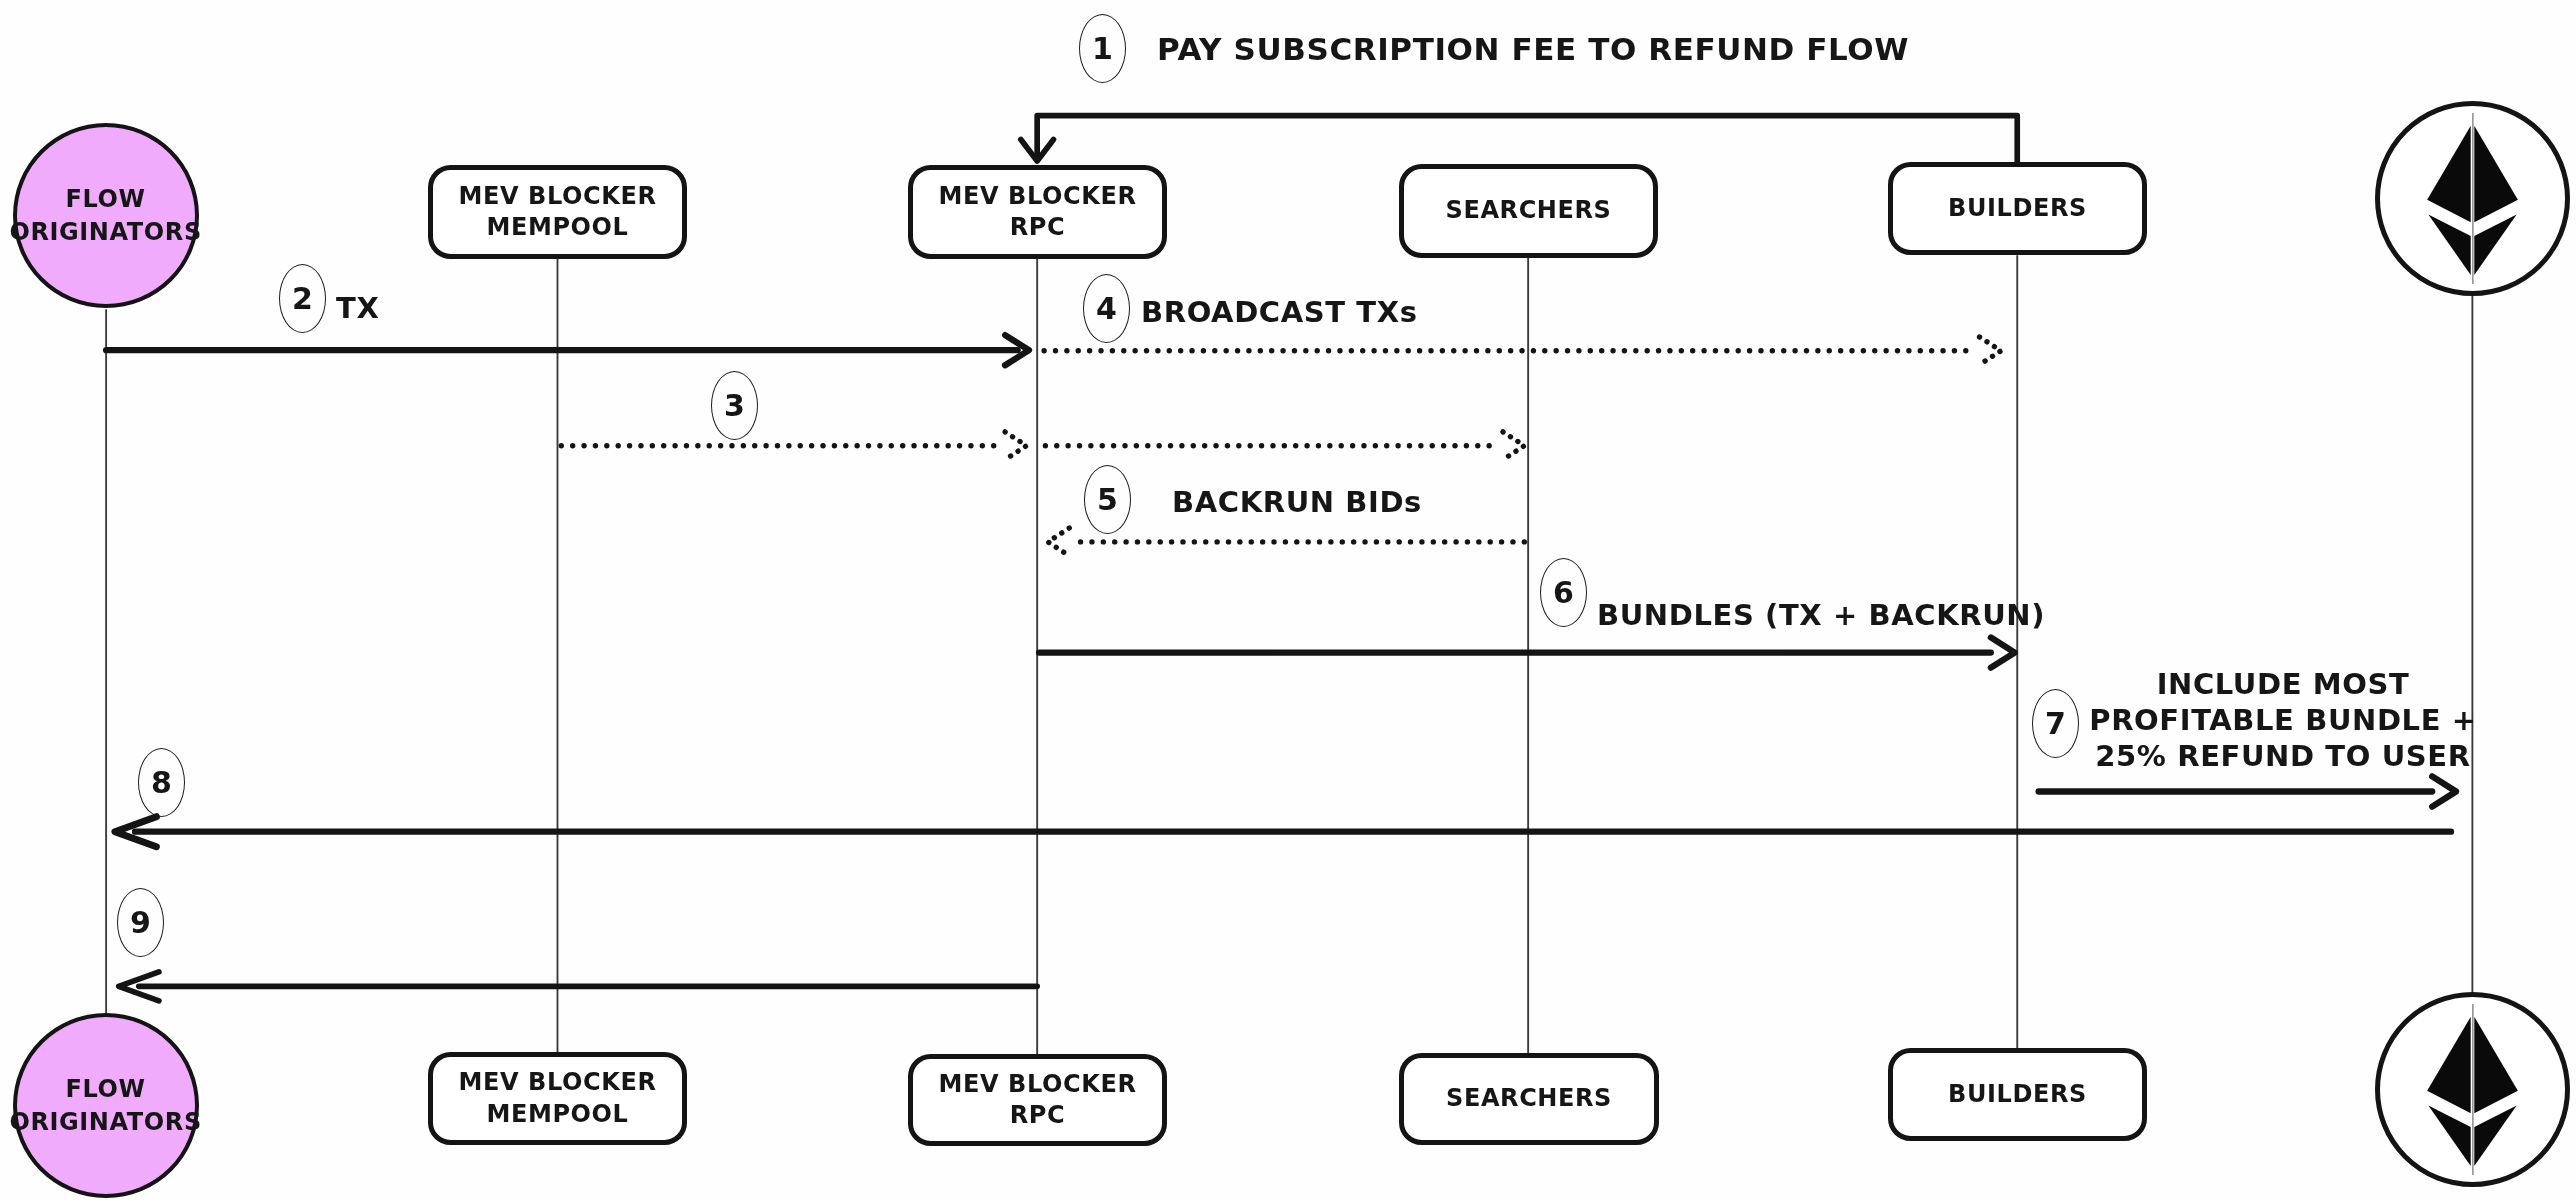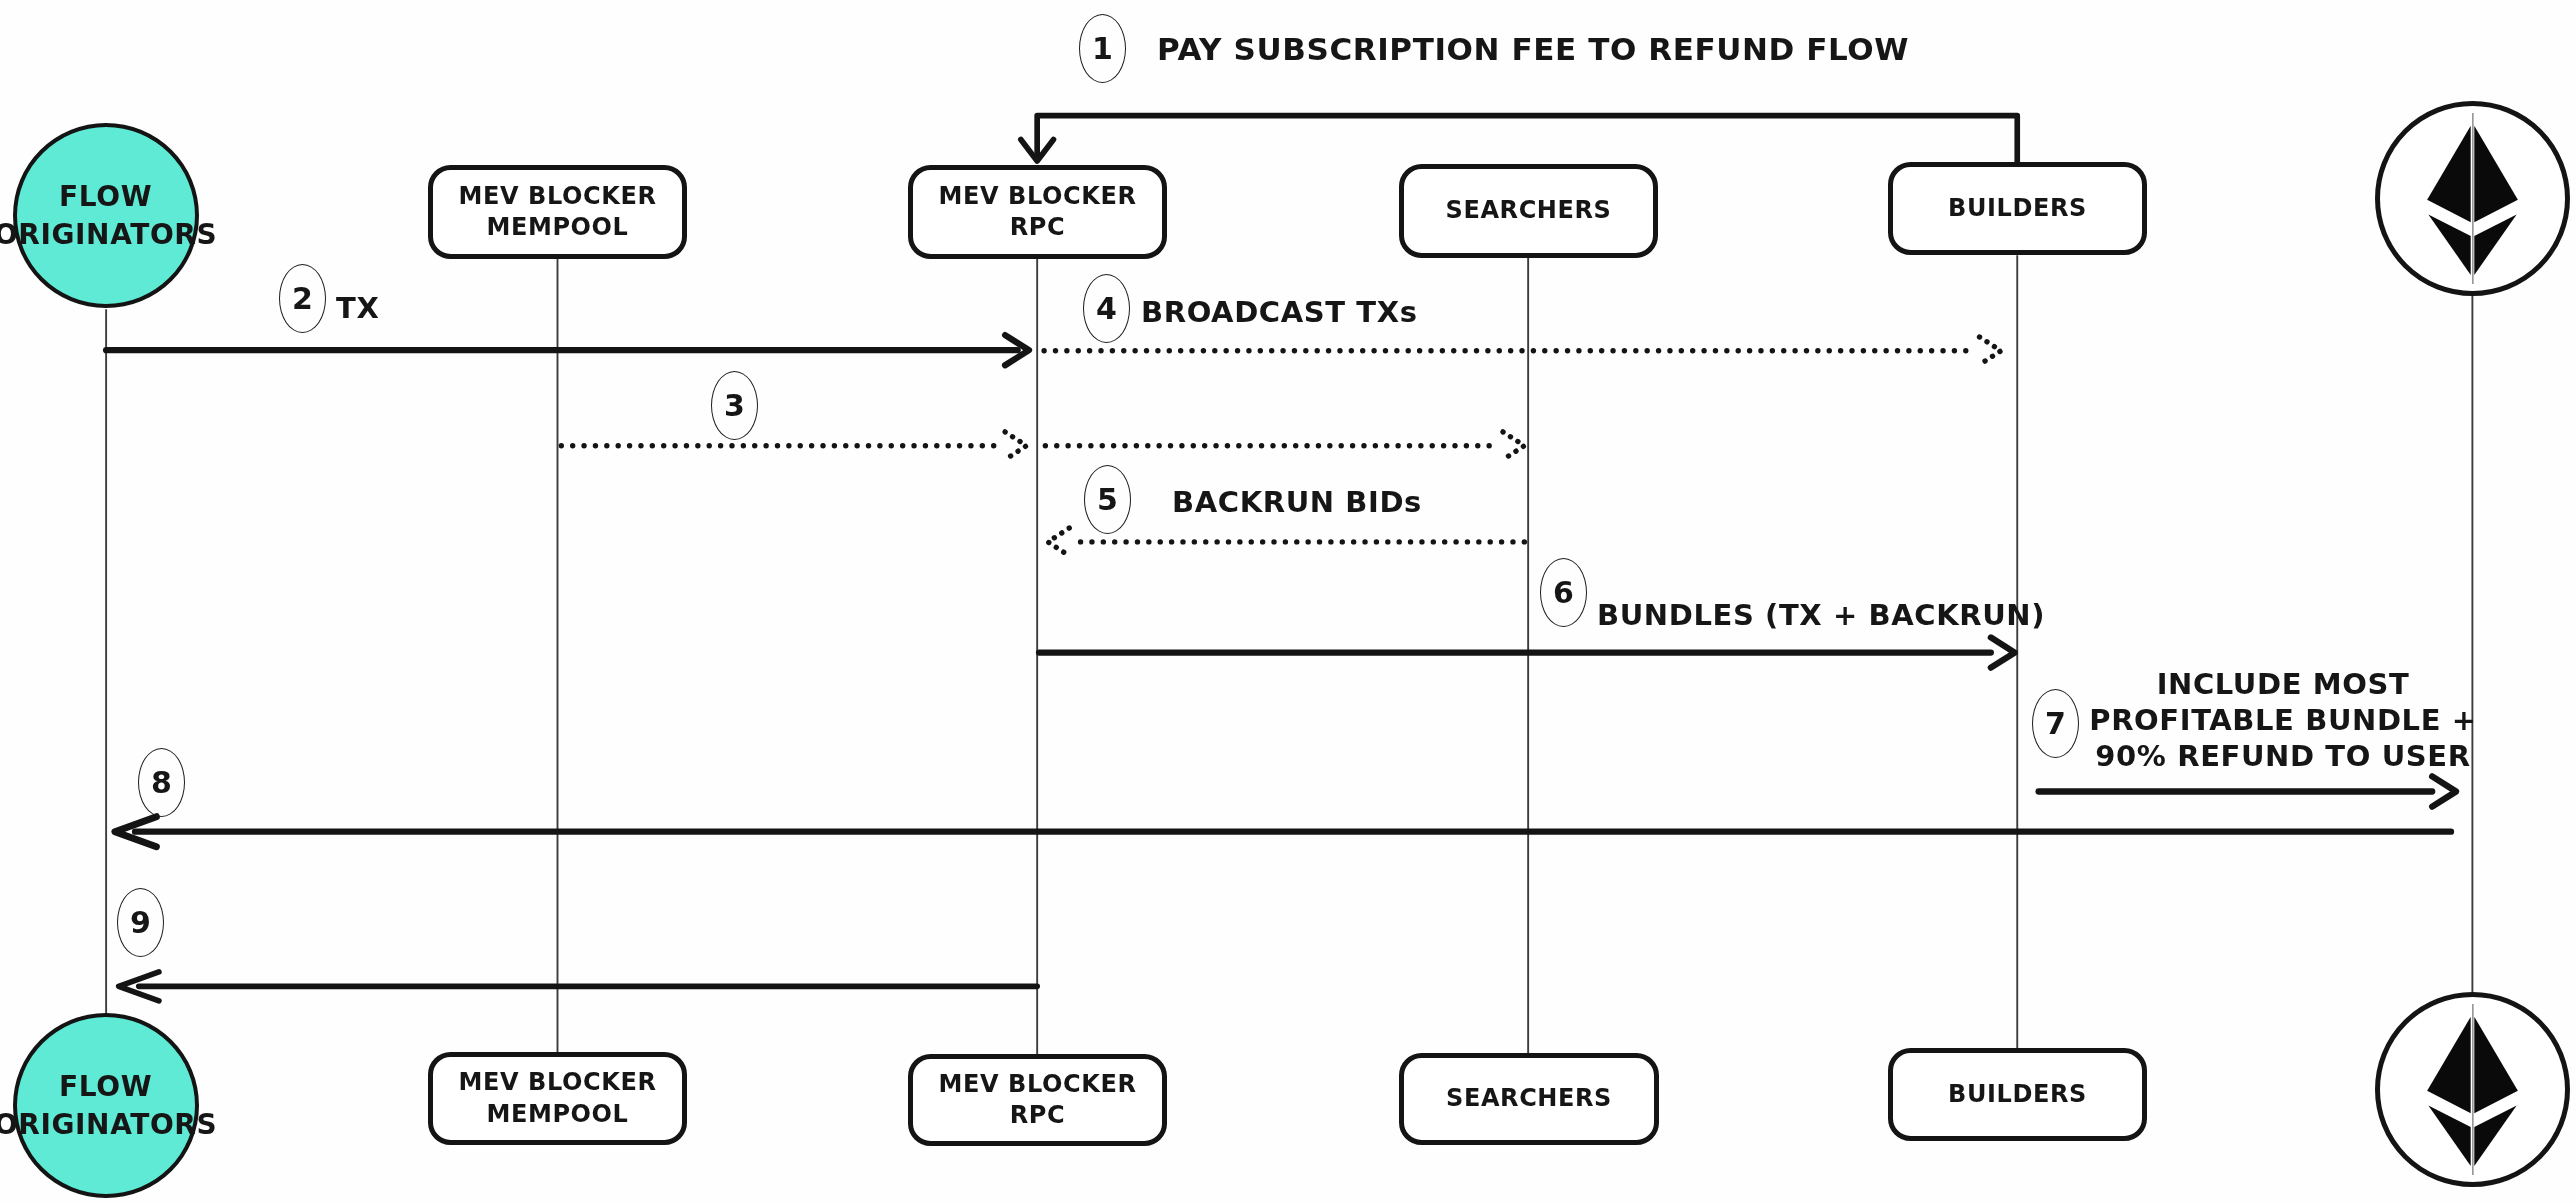--- a/index.html
+++ b/index.html
@@ -19,26 +19,26 @@
     border:5px solid #141414;
     border-radius:22.6px;
     display:flex;align-items:center;justify-content:center;
     text-align:center;
     font-size:24px;font-weight:bold;letter-spacing:0.6px;
     line-height:1.3;white-space:pre-line;
     box-sizing:border-box;
   }
   .actor-circle{
     position:absolute;
-    background:#5eead4;
+    background:#f0abfc;
     border:4.4px solid #141414;
     border-radius:50%;
     display:flex;align-items:center;justify-content:center;
     text-align:center;
-    font-size:28px;font-weight:bold;letter-spacing:0.6px;
+    font-size:24px;font-weight:bold;letter-spacing:0.6px;
     line-height:1.35;white-space:pre-line;
     box-sizing:border-box;
   }
   .eth-circle{
     position:absolute;
     background:#ffffff;
     border:5px solid #141414;
     border-radius:50%;
     box-sizing:border-box;
     overflow:hidden;
@@ -236,18 +236,18 @@
 
 
   <div class="msg-label" style="left:1141px;top:313px;">BROADCAST TXs</div>
 
   <div class="msg-label" style="left:1172px;top:503px;">BACKRUN BIDs</div>
 
   <div class="msg-label" style="left:1597px;top:616px;">BUNDLES (TX + BACKRUN)</div>
 
   <div class="msg-label centered" style="left:2069px;top:721px;width:428px;">INCLUDE MOST
 PROFITABLE BUNDLE +
-90% REFUND TO USER</div>
+25% REFUND TO USER</div>
 
 
 
 </div>
 
 
 </body></html>

